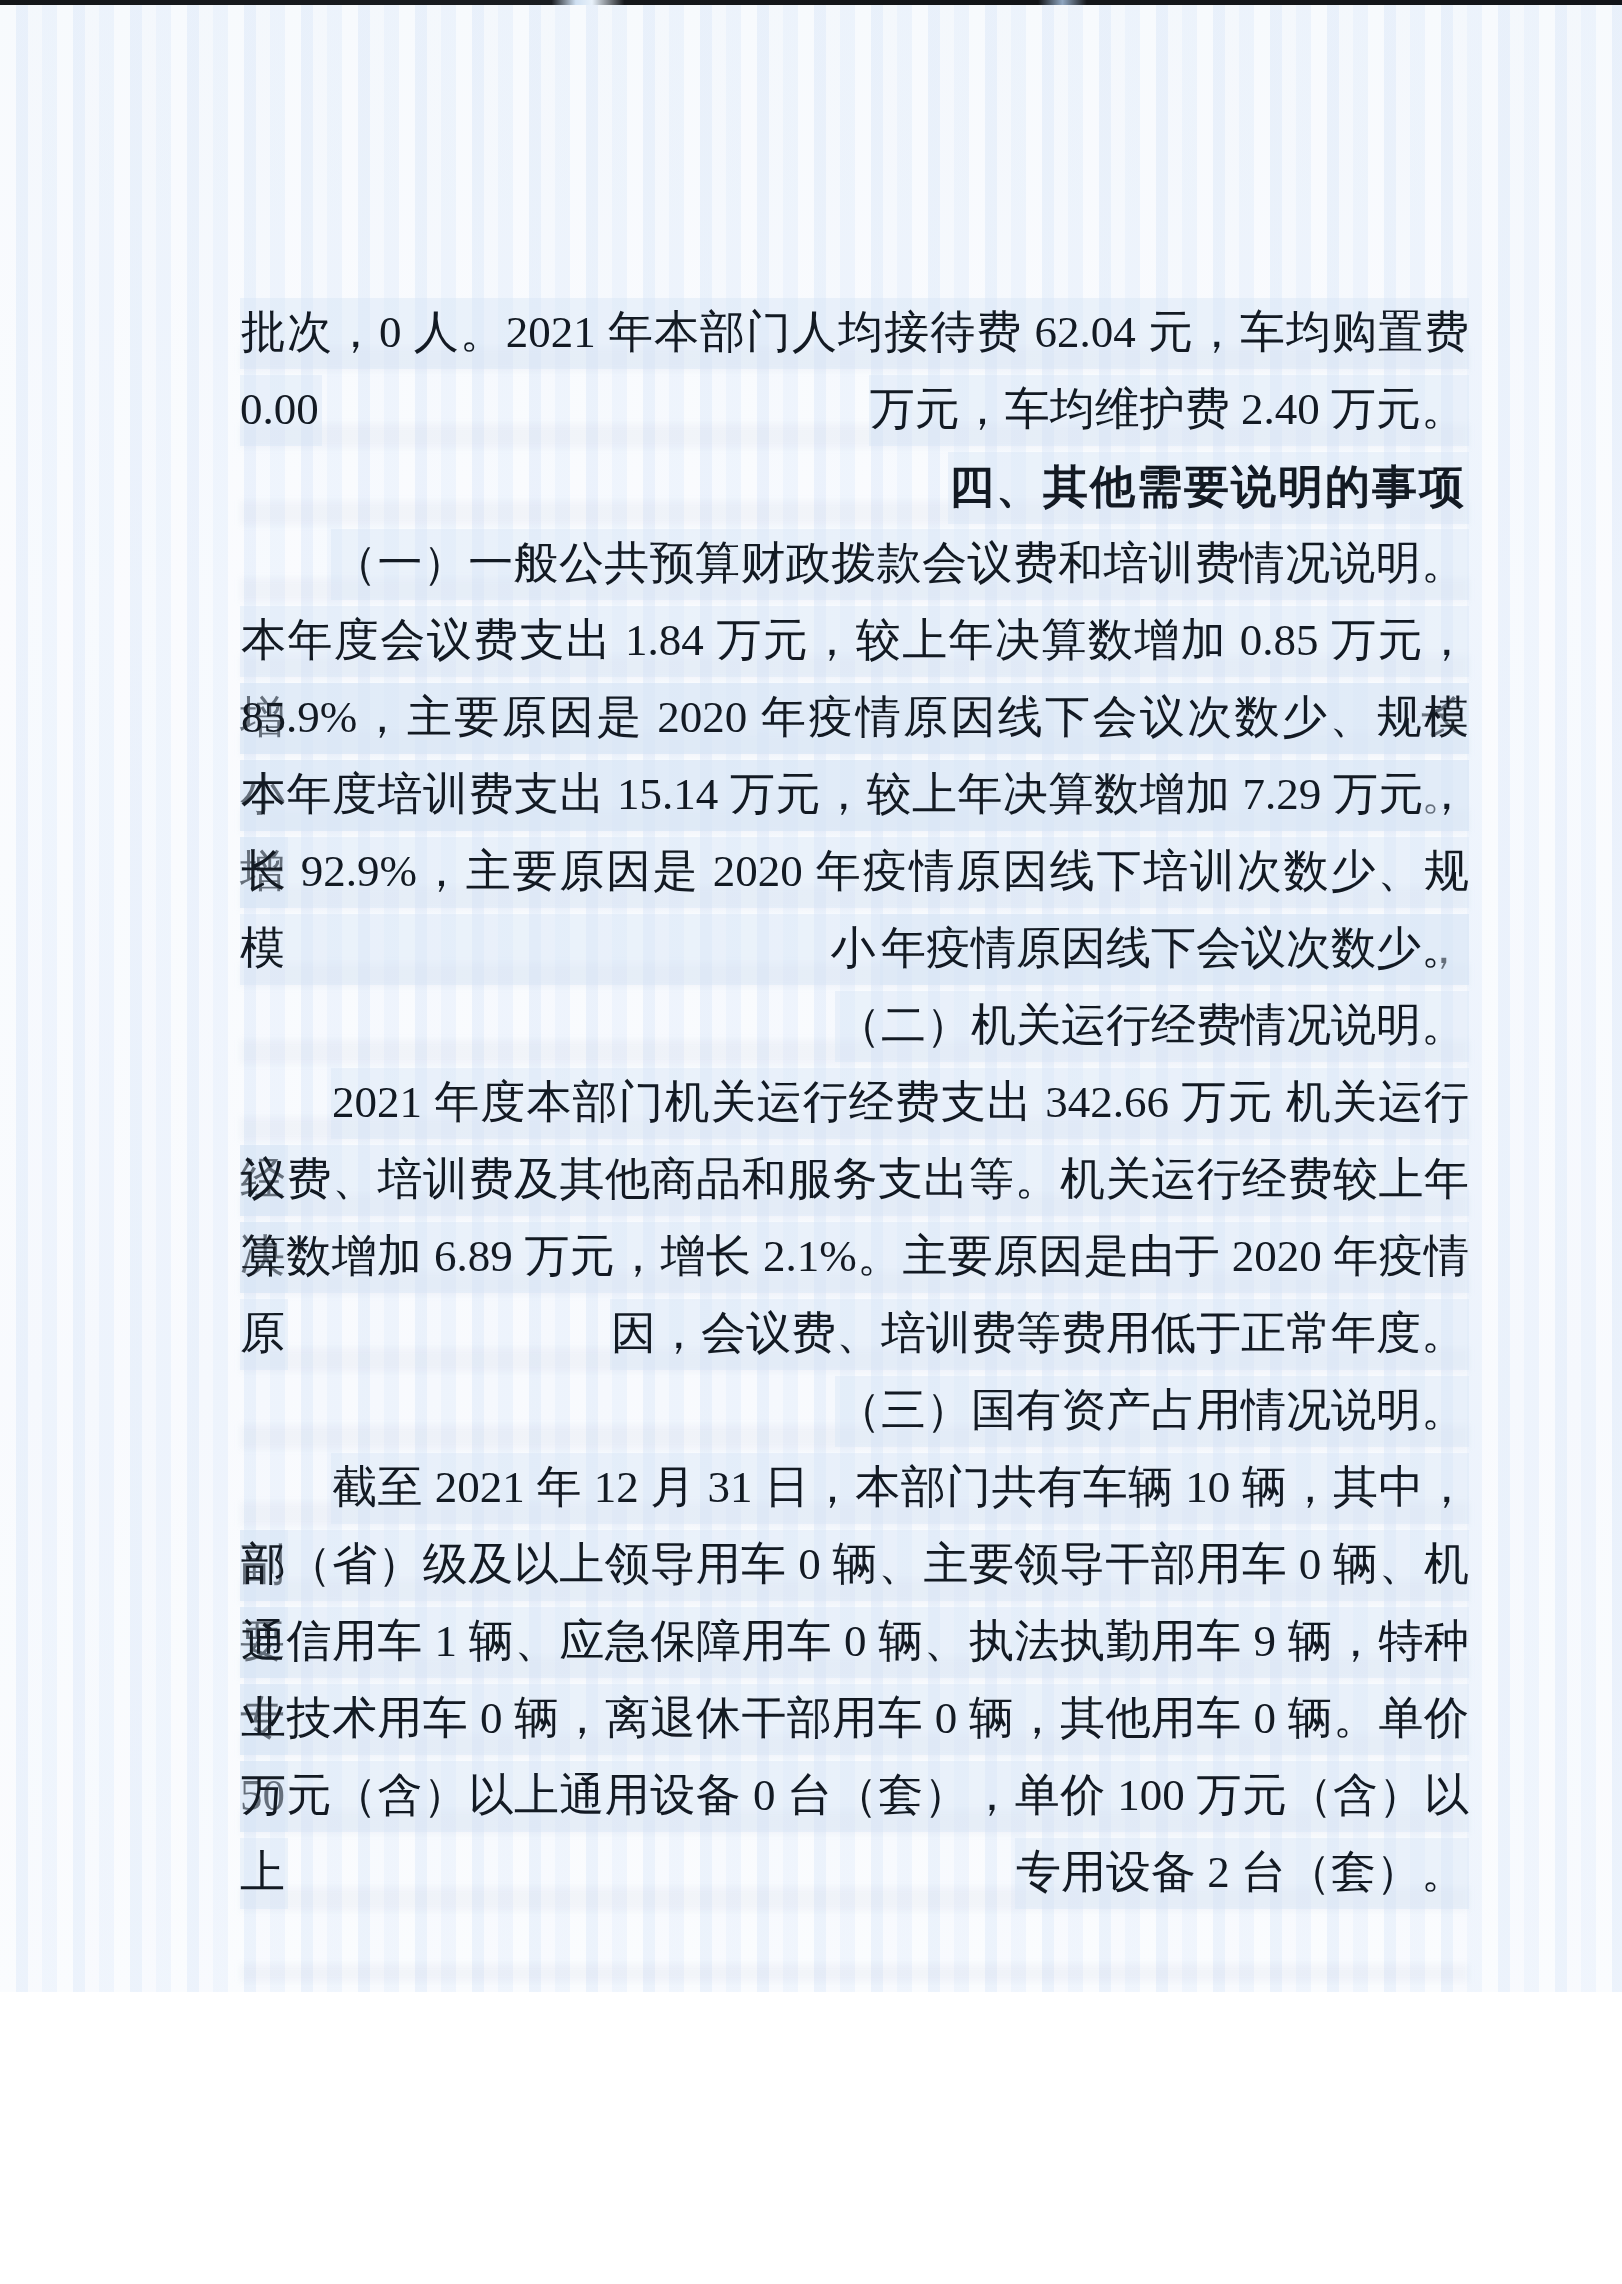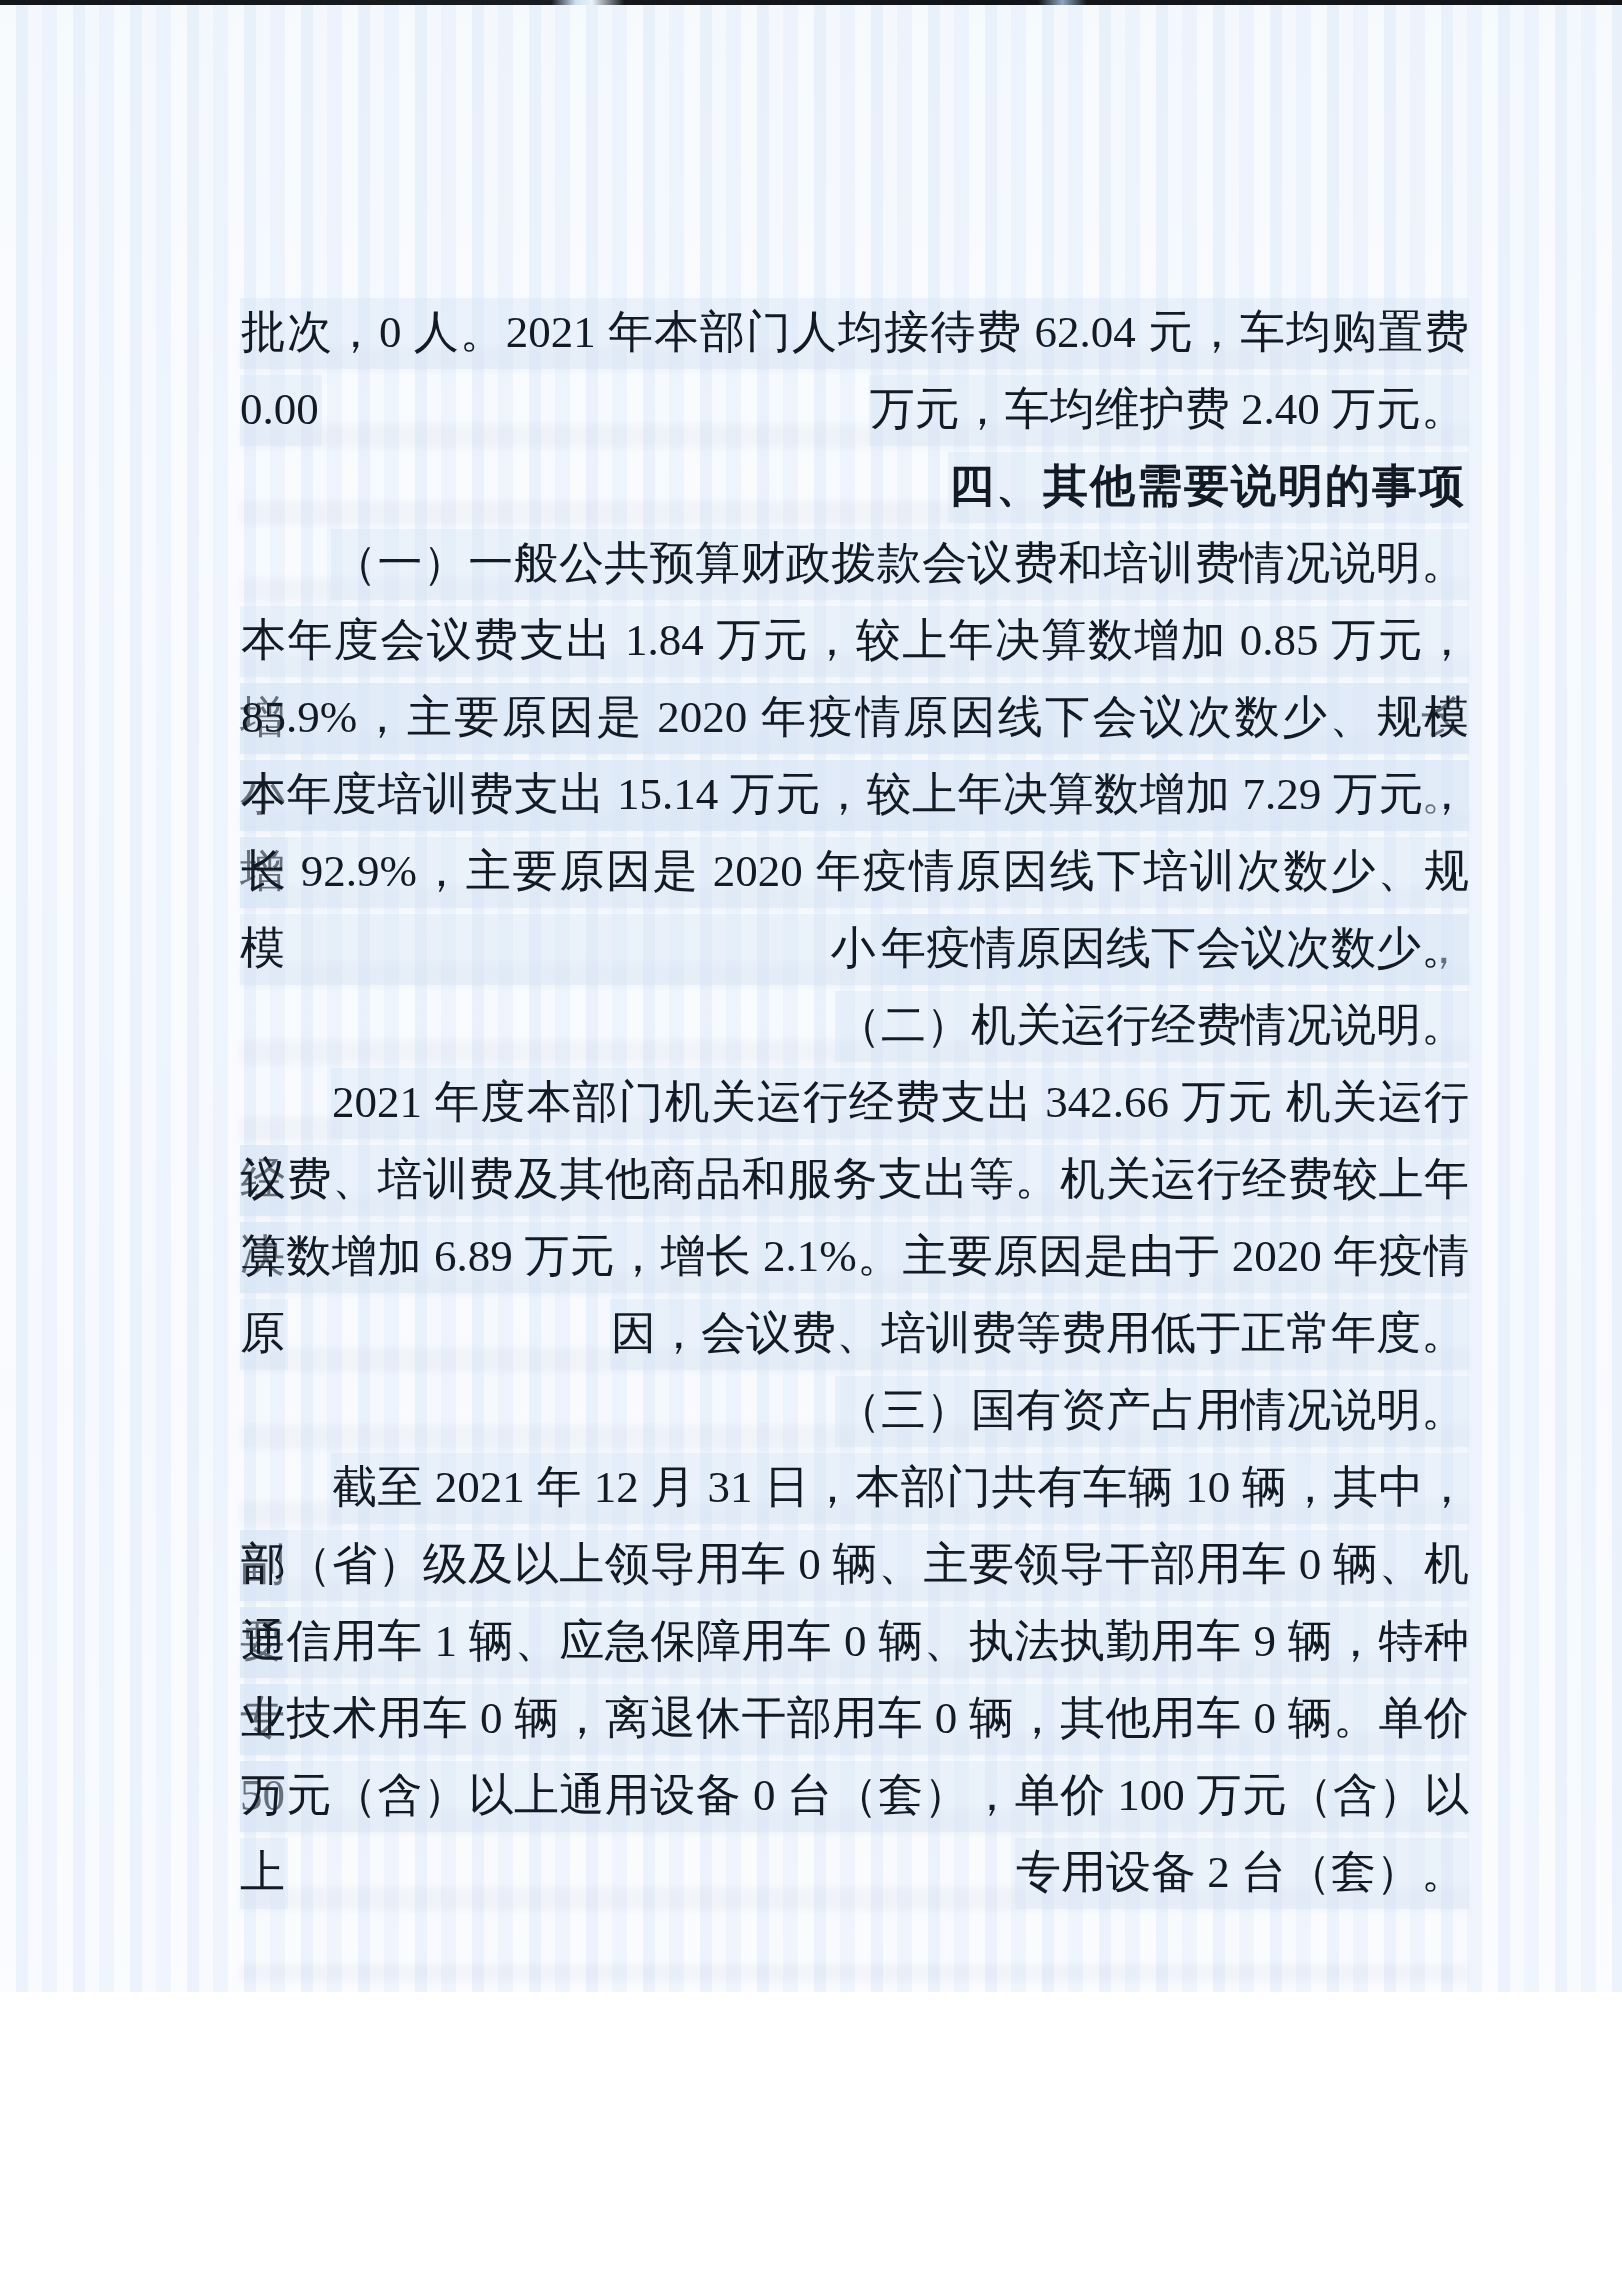--- a/index.html
+++ b/index.html
@@ -59,21 +59,21 @@
   .line.fill {
     white-space: normal;
     text-align: justify;
     text-align-last: justify;
     text-justify: inter-character;
   }
   .line.indent { padding-left: 91px; }
   .line.fill.indent { padding-left: 0; text-indent: 91px; }
   .line.bold {
     font-weight: 700;
-    font-family: Liberation Serif, serif;
+    font-family: Liberation Sans, sans-serif;
     letter-spacing: 2px;
   }
   .line .t {
     background: rgba(215,228,245,0.42);
     padding: 8.9px 3px 11.8px 1px;
   }
   .ghost-overlay {
     position: absolute;
     left: 240px; top: 347px;
     width: 1229px; height: 1635px;

